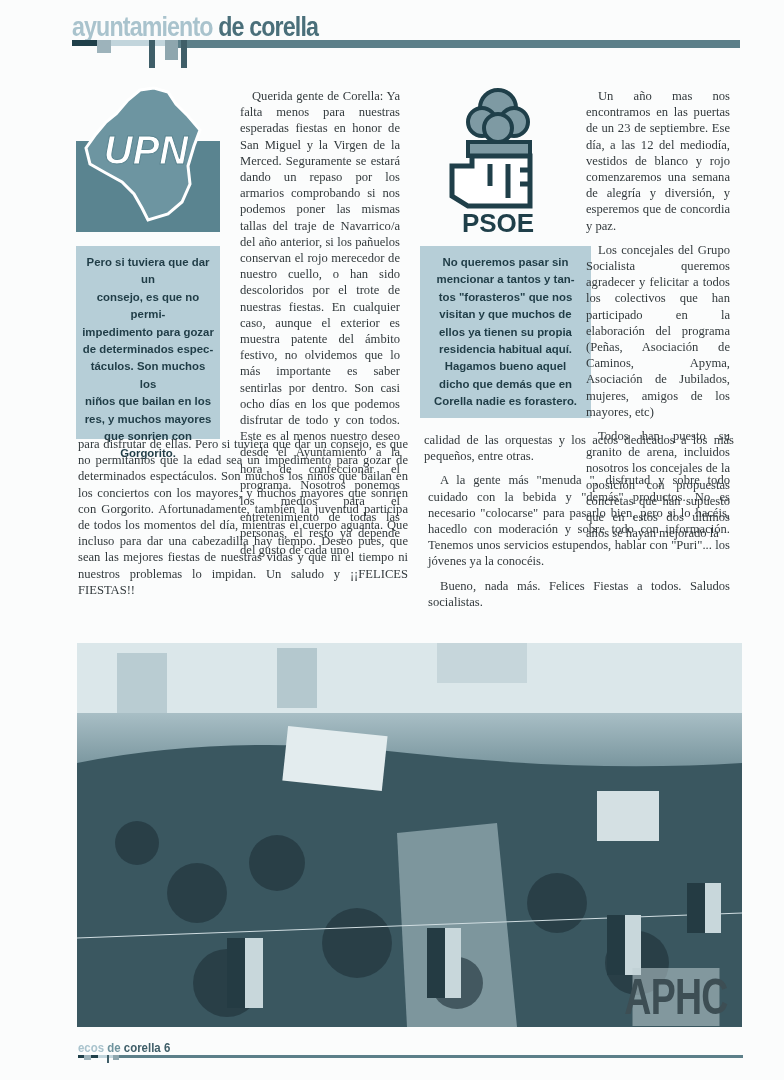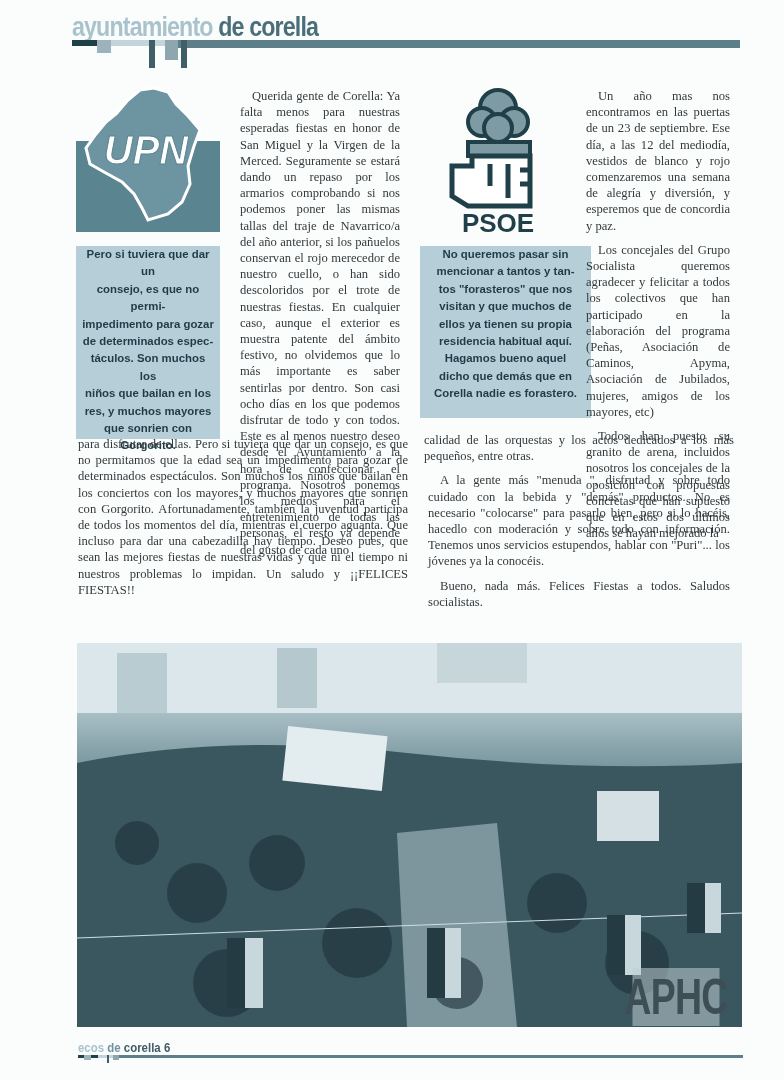--- a/index.html
+++ b/index.html
@@ -16,21 +16,21 @@
   .ht-dark { color: #4a6f7a; }
   .hbar { position: absolute; }
   .serif-text {
     font-size: 12.6px; line-height: 16.2px; text-align: justify; color: #333a3d;
   }
   .col-text { position: absolute; }
   .indent { text-indent: 12px; margin: 8px; }
   .pullquote {
     position: absolute; background: #b6ced7; font-family: "Liberation Sans", sans-serif;
     font-weight: bold; font-size: 11.4px; line-height: 17.4px; color: #1f3c46; text-align: center;
-    box-sizing: border-box; padding: 0 6px; transform-origin: center;
+    box-sizing: border-box; padding: 8px 6px; transform-origin: center;
   }
   .pullquote span { display: block; }
   .photo {
     position: absolute; left: 77px; top: 643px; width: 665px; height: 384px; overflow: hidden;
     background: linear-gradient(180deg, #d7e4e8 0%, #a9bfc6 18%, #5f7f88 40%, #2f4b54 70%, #233c44 100%);
   }
   .footer-title {
     position: absolute; left: 78px; top: 1040px; font-family: "Liberation Sans", sans-serif;
     font-size: 13px; font-weight: bold; transform: scaleX(0.88); transform-origin: left;
   }

